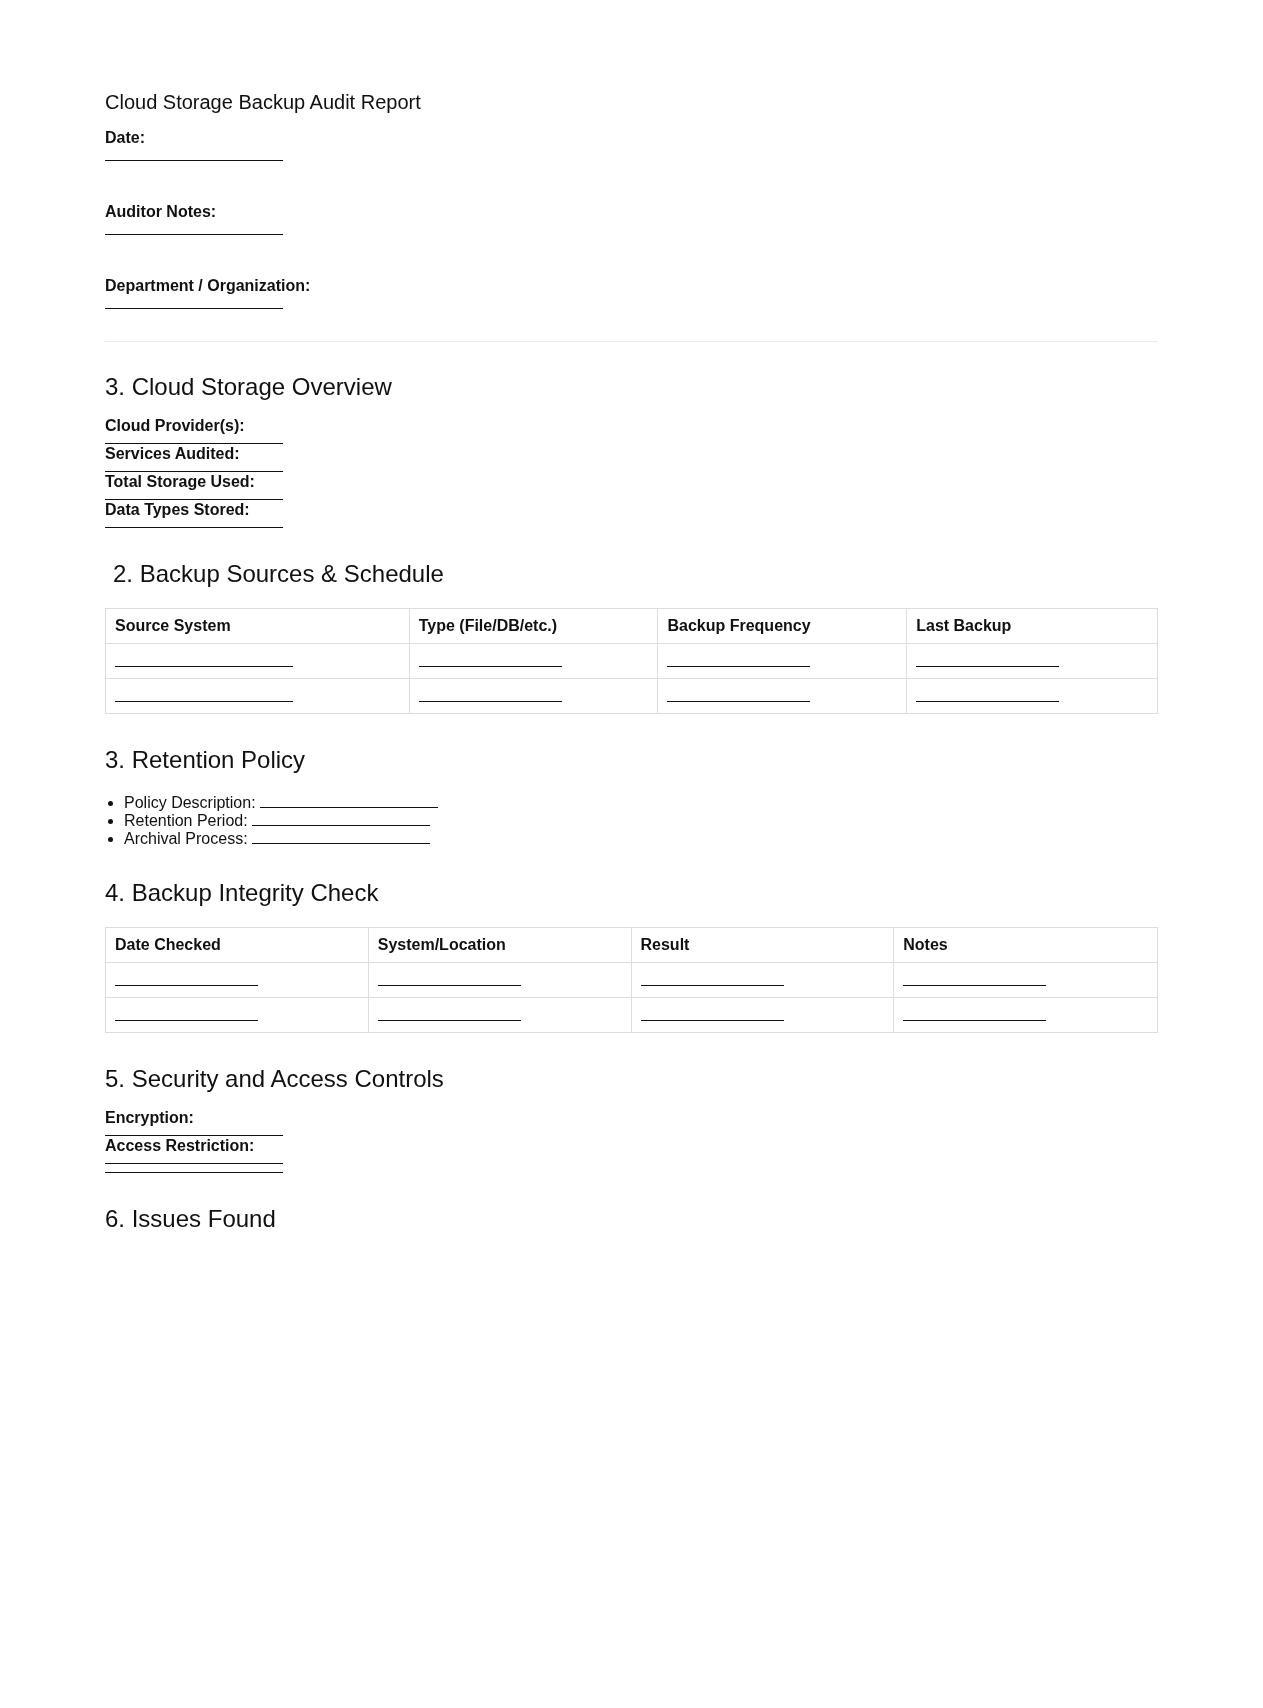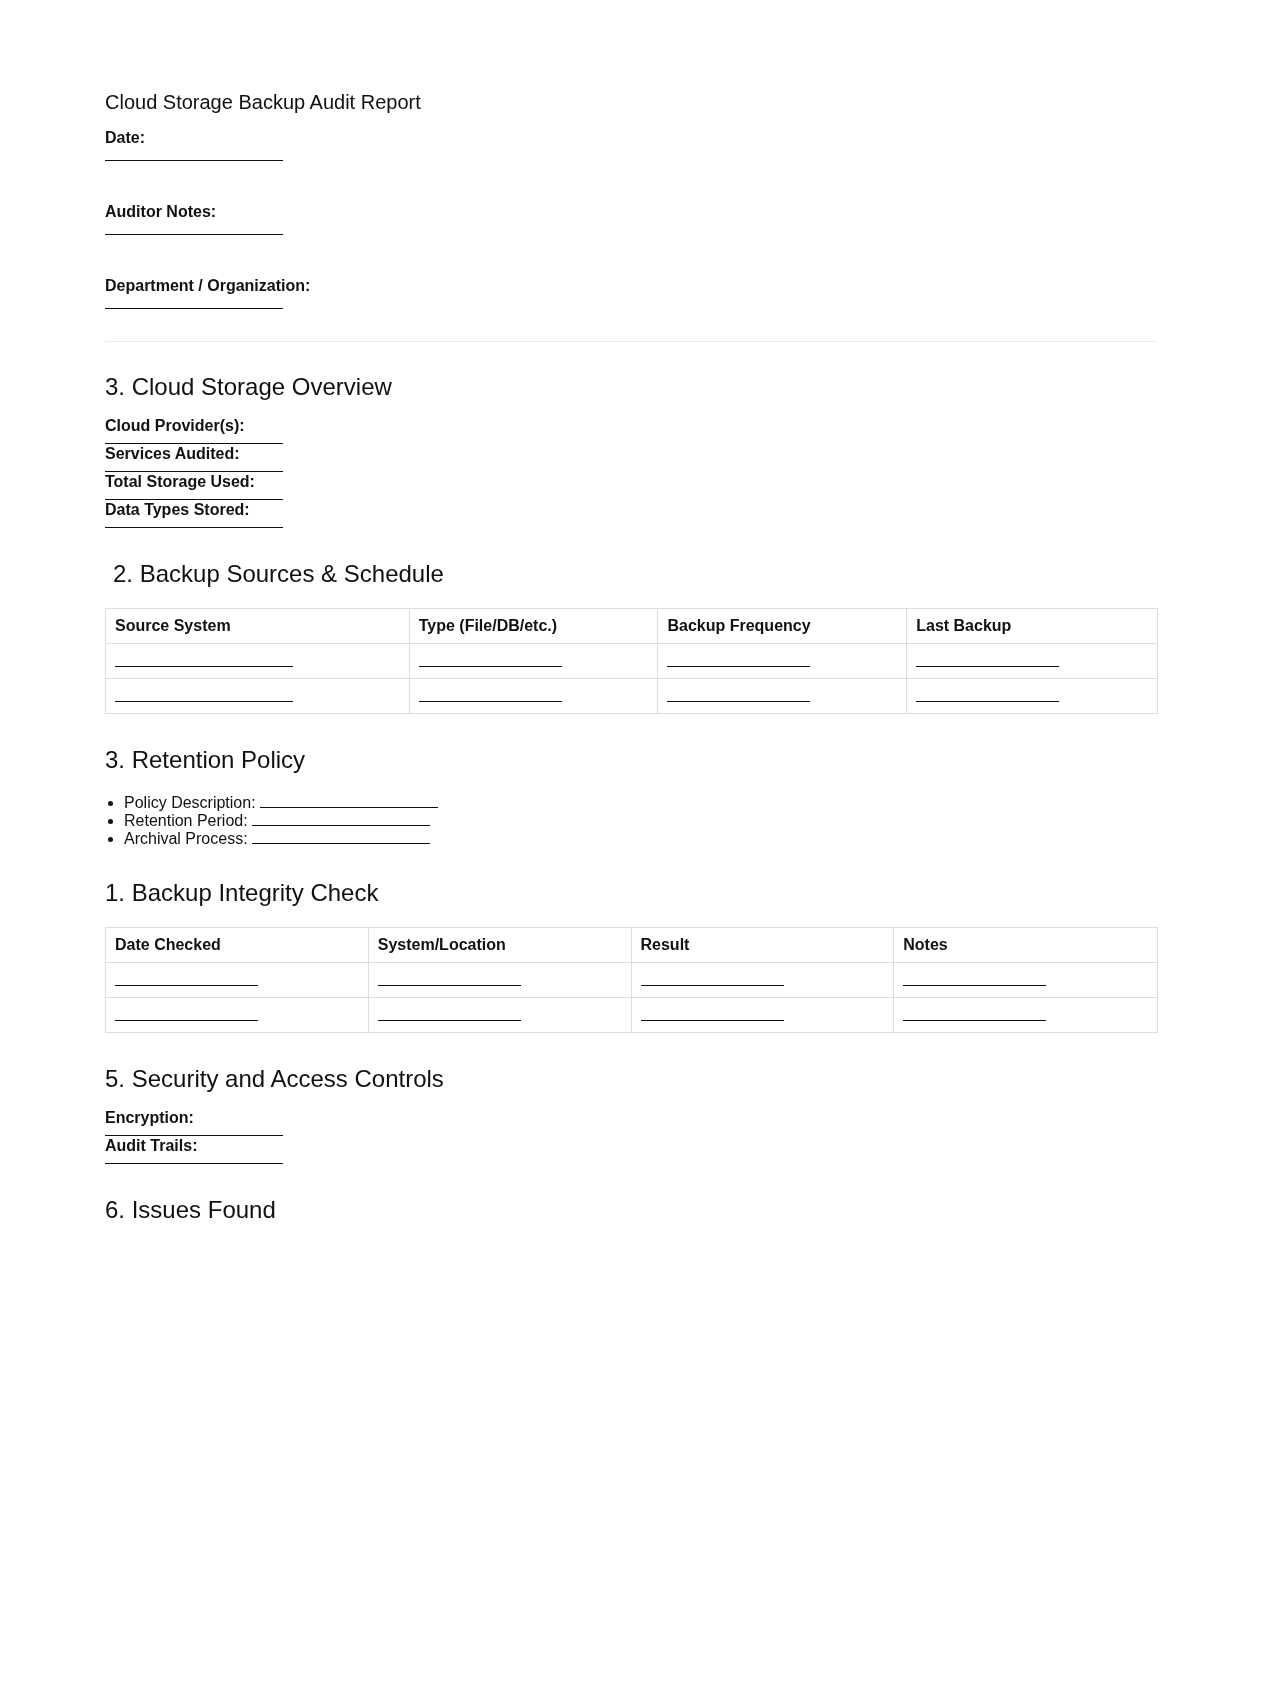--- a/index.html
+++ b/index.html
@@ -169,21 +169,21 @@
       <span>Policy Description:</span><span class="underscore-run" style="width:178px;"></span>
     </li>
     <li>
       <span>Retention Period:</span><span class="underscore-run" style="width:178px;"></span>
     </li>
     <li>
       <span>Archival Process:</span><span class="underscore-run" style="width:178px;"></span>
     </li>
   </ul>
 
-  <h2 style="margin-top:31px;">1. Backup Integrity Check</h2>
+  <h2 style="margin-top:31px;">4. Backup Integrity Check</h2>
   <table style="margin-top:20px;padding-left:28px;">
     <colgroup>
       <col style="width:263px">
         <col style="width:263px">
         <col style="width:263px">
         <col style="width:264px">
     </colgroup>
     <thead>
       <tr>
         <th>Date Checked</th>
@@ -208,20 +208,23 @@
     </tbody>
   </table>
 
   <h2 style="margin-top:32px;">5. Security and Access Controls</h2>
   <div style="margin-top:16px;">
     <div class="compact-field">
       <span class="meta-label">Encryption:</span>
       <span class="blank-line" style="margin-top:8px;display:block;"></span>
     </div>
     <div class="compact-field" style="margin-top:1px;">
-      <span class="meta-label">Audit Trails:</span>
+      <span class="meta-label">Access Restriction:</span>
+      <span class="blank-line" style="margin-top:8px;display:block;"></span>
+    </div>
+    <div class="compact-field" style="margin-top:1px;">
       <span class="blank-line" style="margin-top:8px;display:block;"></span>
     </div>
   </div>
 
   <h2 style="margin-top:32px;">6. Issues Found</h2>
 
 </div>
 
 </body></html>

